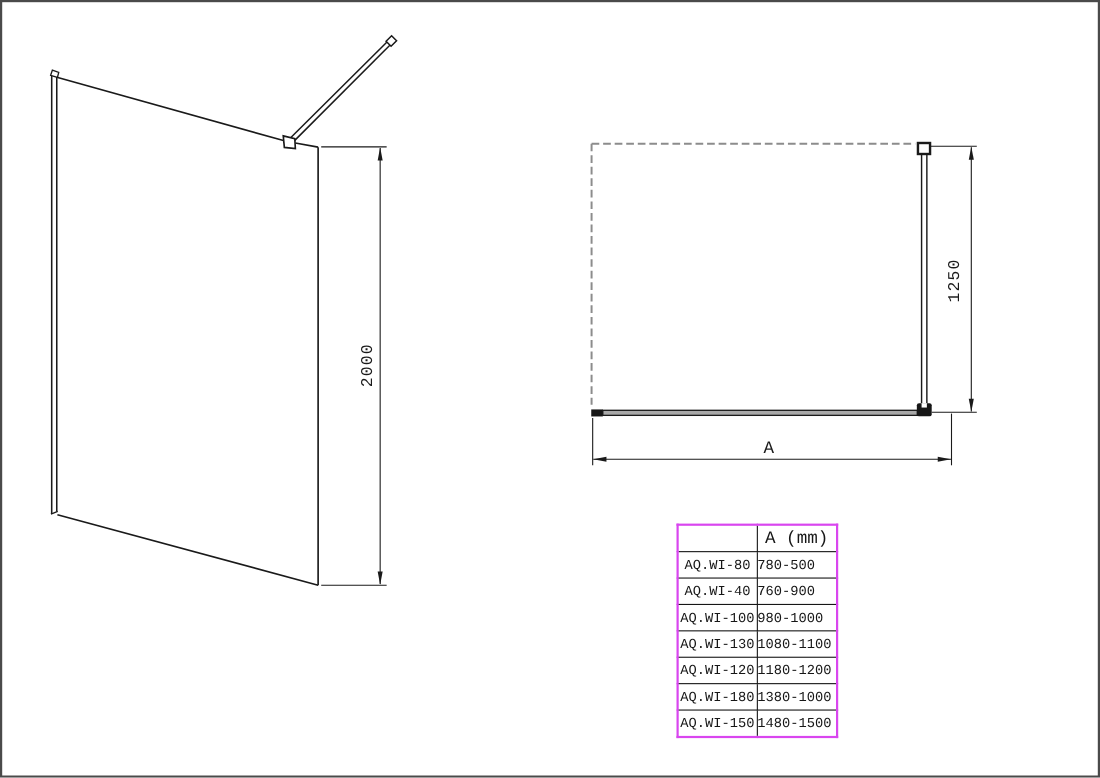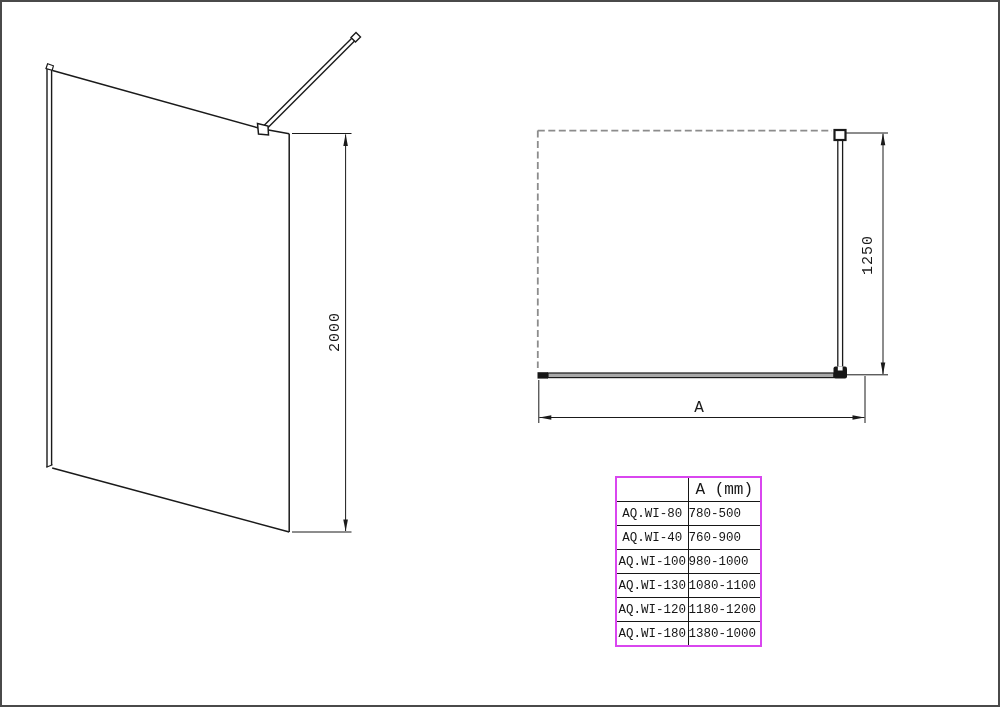--- a/index.html
+++ b/index.html
@@ -155,15 +155,19 @@
         <td class="range-cell">1080-1100</td>
       </tr>
       <tr>
         <td class="model-cell">AQ.WI-120</td>
         <td class="range-cell">1180-1200</td>
       </tr>
       <tr>
         <td class="model-cell">AQ.WI-180</td>
         <td class="range-cell">1380-1000</td>
       </tr>
+      <tr>
+        <td class="model-cell">AQ.WI-150</td>
+        <td class="range-cell">1480-1500</td>
+      </tr>
     </tbody>
   </table>
 </div>
 
 </body></html>

